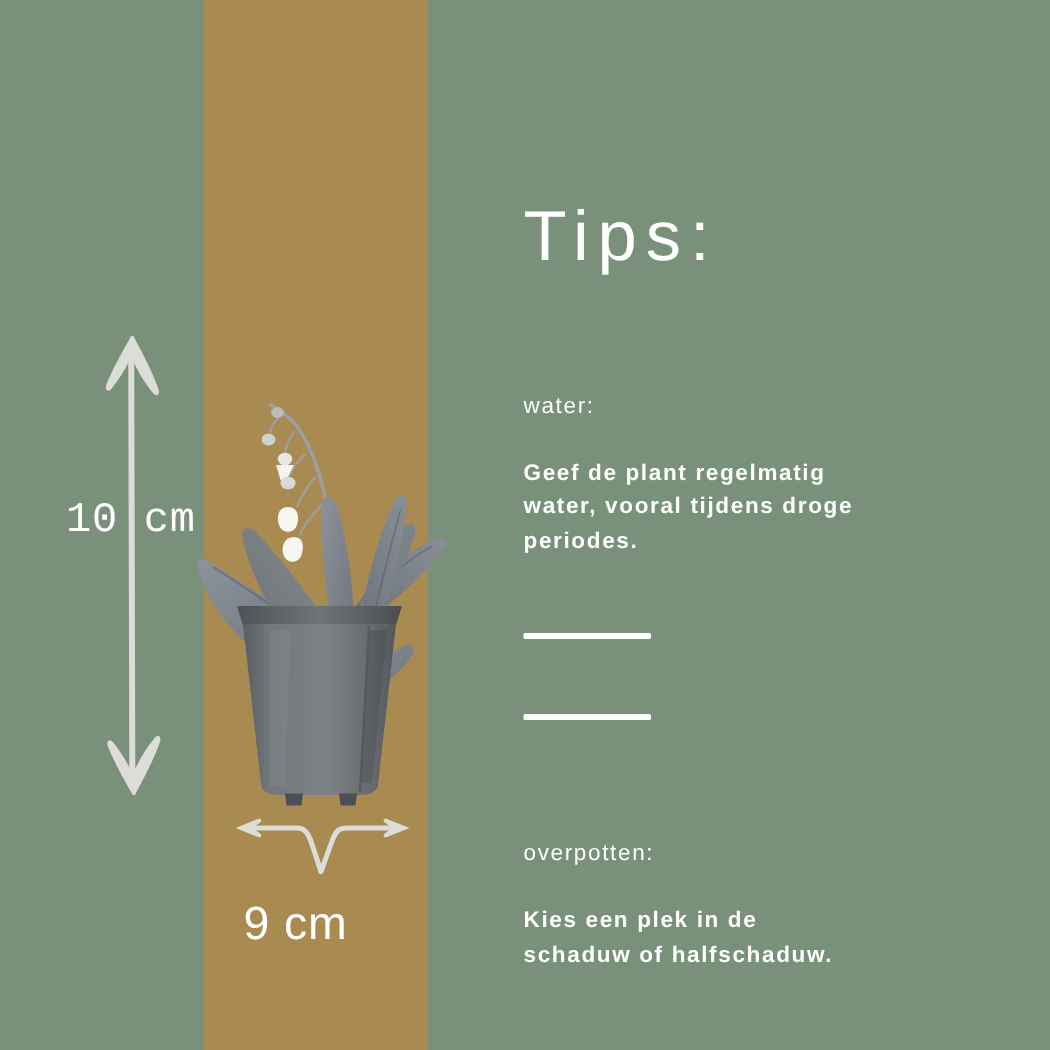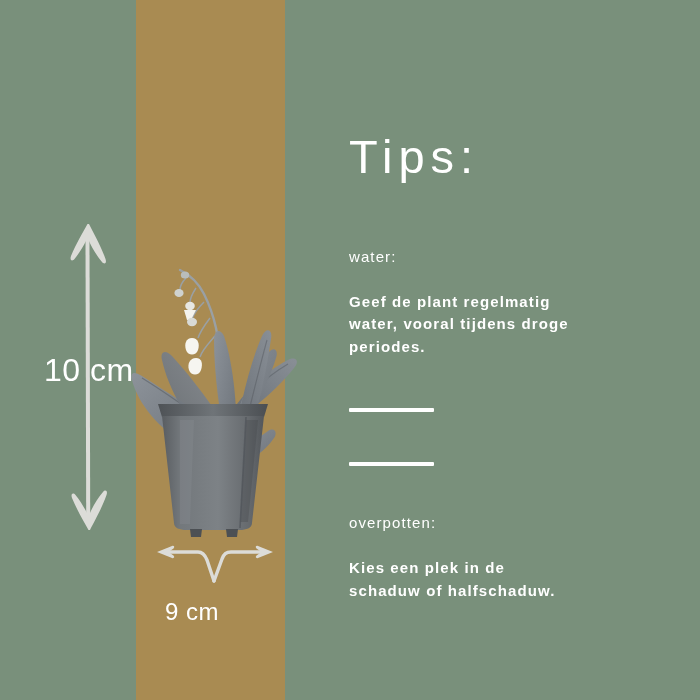--- a/index.html
+++ b/index.html
@@ -33,32 +33,32 @@
     left: 349px;
     top: 132px;
     width: 320px;
   }
   .tips-heading {
     color: #ffffff;
     font-size: 47px;
     letter-spacing: 6px;
     line-height: 1.05;
     font-weight: 400;
-    margin: 0 0 42px 0;
+    margin: 0 0 24px 0;
     white-space: pre;
   }
   .tip-block {
     color: #ffffff;
     font-size: 15px;
     letter-spacing: 1.1px;
     line-height: 22.5px;
     white-space: pre-line;
     font-weight: 400;
   }
-  .tip-label { display: block; }
+  .tip-label { display: block; margin-top: 32px; }
   .tip-body  { display: block; font-weight: bold; }
   .divider {
     width: 85px;
     height: 4px;
     background: #ffffff;
     border-radius: 1px;
   }
   .sp-1 { height: 27px; }
   .sp-2 { height: 24px; }
   .sp-3 { height: 26px; }
@@ -68,45 +68,46 @@
   .v-measure {
     position: absolute;
     left: 52px;
     top: 222px;
     width: 74px;
     height: 310px;
   }
   .v-label {
     position: absolute;
     left: 40px;
-    top: 352px;
-    color: #ffffff;
-    font-size: 32px;
+    top: 332px;
+    color: #ffffff;
+    font-size: 28px;
     letter-spacing: 0.5px;
     white-space: nowrap;
     background: transparent;
     padding: 0 4px;
+    font-family: Liberation Mono, monospace;
   }
 
   
   .h-measure {
     position: absolute;
     left: 156px;
     top: 540px;
     width: 118px;
     height: 48px;
   }
   .h-label {
     position: absolute;
-    left: 165px;
+    left: 138px;
     top: 598px;
     width: 118px;
-    text-align: left;
-    color: #ffffff;
-    font-size: 24px;
+    text-align: center;
+    color: #ffffff;
+    font-size: 31px;
     letter-spacing: 0.5px;
     white-space: nowrap;
   }
 
   
   .plant {
     position: absolute;
     left: 128px;
     top: 218px;
     width: 170px;

